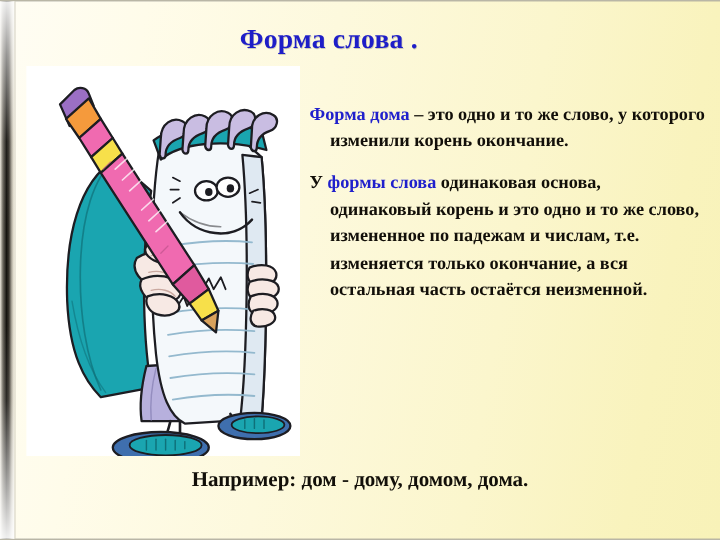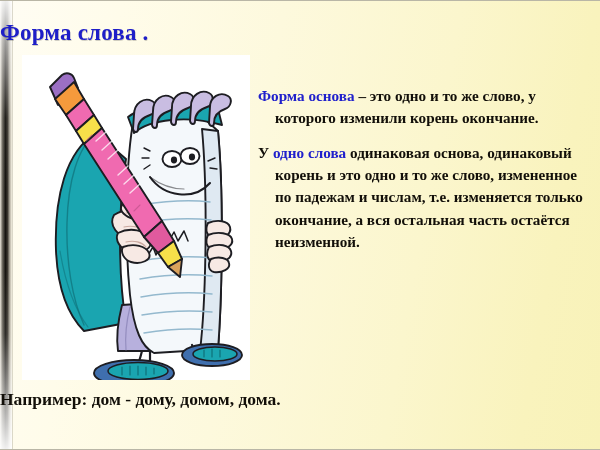--- a/index.html
+++ b/index.html
@@ -60,21 +60,21 @@
     height: 450px;
     background: rgba(190,185,170,0.55);
   }
 
   
   #title {
     position: absolute;
     left: 0;
     top: 19px;
     width: 548px;
-    text-align: left;
+    text-align: center;
     font-size: 23px;
     font-weight: bold;
     color: #1e1ec8;
     letter-spacing: 0.2px;
     text-shadow: 0.5px 0.5px 0 rgba(0,0,0,0.18);
   }
 
   
   #art-box {
     position: absolute;
@@ -101,21 +101,21 @@
   .para { margin: 0 0 13px 0; padding-left: 17px; text-indent: -17px; }
   .para:last-child { margin-bottom: 0; }
   .hl { color: #2020cc; }
 
   
   #example-line {
     position: absolute;
     left: 0;
     top: 388px;
     width: 600px;
-    text-align: left;
+    text-align: center;
     font-size: 17.5px;
     font-weight: bold;
     color: #120f09;
   }
 </style>
 </head>
 <body>
 
 <div id="slide">
 
@@ -261,19 +261,19 @@
             <path d="M182 295 l0 7"></path>
               <path d="M190 294 l0 8"></path>
               <path d="M198 295 l0 7"></path>
           </g>
         </g>
       </g>
     </svg>
   </div>
 
   <div id="body-text">
-    <p class="para"><span class="hl">Форма основа</span><span> – это одно и то же слово, у которого изменили корень окончание.</span></p>
-    <p class="para"><span>У </span><span class="hl">одно слова</span><span> одинаковая основа, одинаковый корень и это одно и то же слово, измененное по падежам и числам, т.е. изменяется только окончание, а вся остальная часть остаётся неизменной.</span></p>
+    <p class="para"><span class="hl">Форма дома</span><span> – это одно и то же слово, у которого изменили корень окончание.</span></p>
+    <p class="para"><span>У </span><span class="hl">формы слова</span><span> одинаковая основа, одинаковый корень и это одно и то же слово, измененное по падежам и числам, т.е. изменяется только окончание, а вся остальная часть остаётся неизменной.</span></p>
   </div>
 
   <div id="example-line">Например: дом - дому, домом, дома.</div>
 
 </div>
 
 </body></html>

